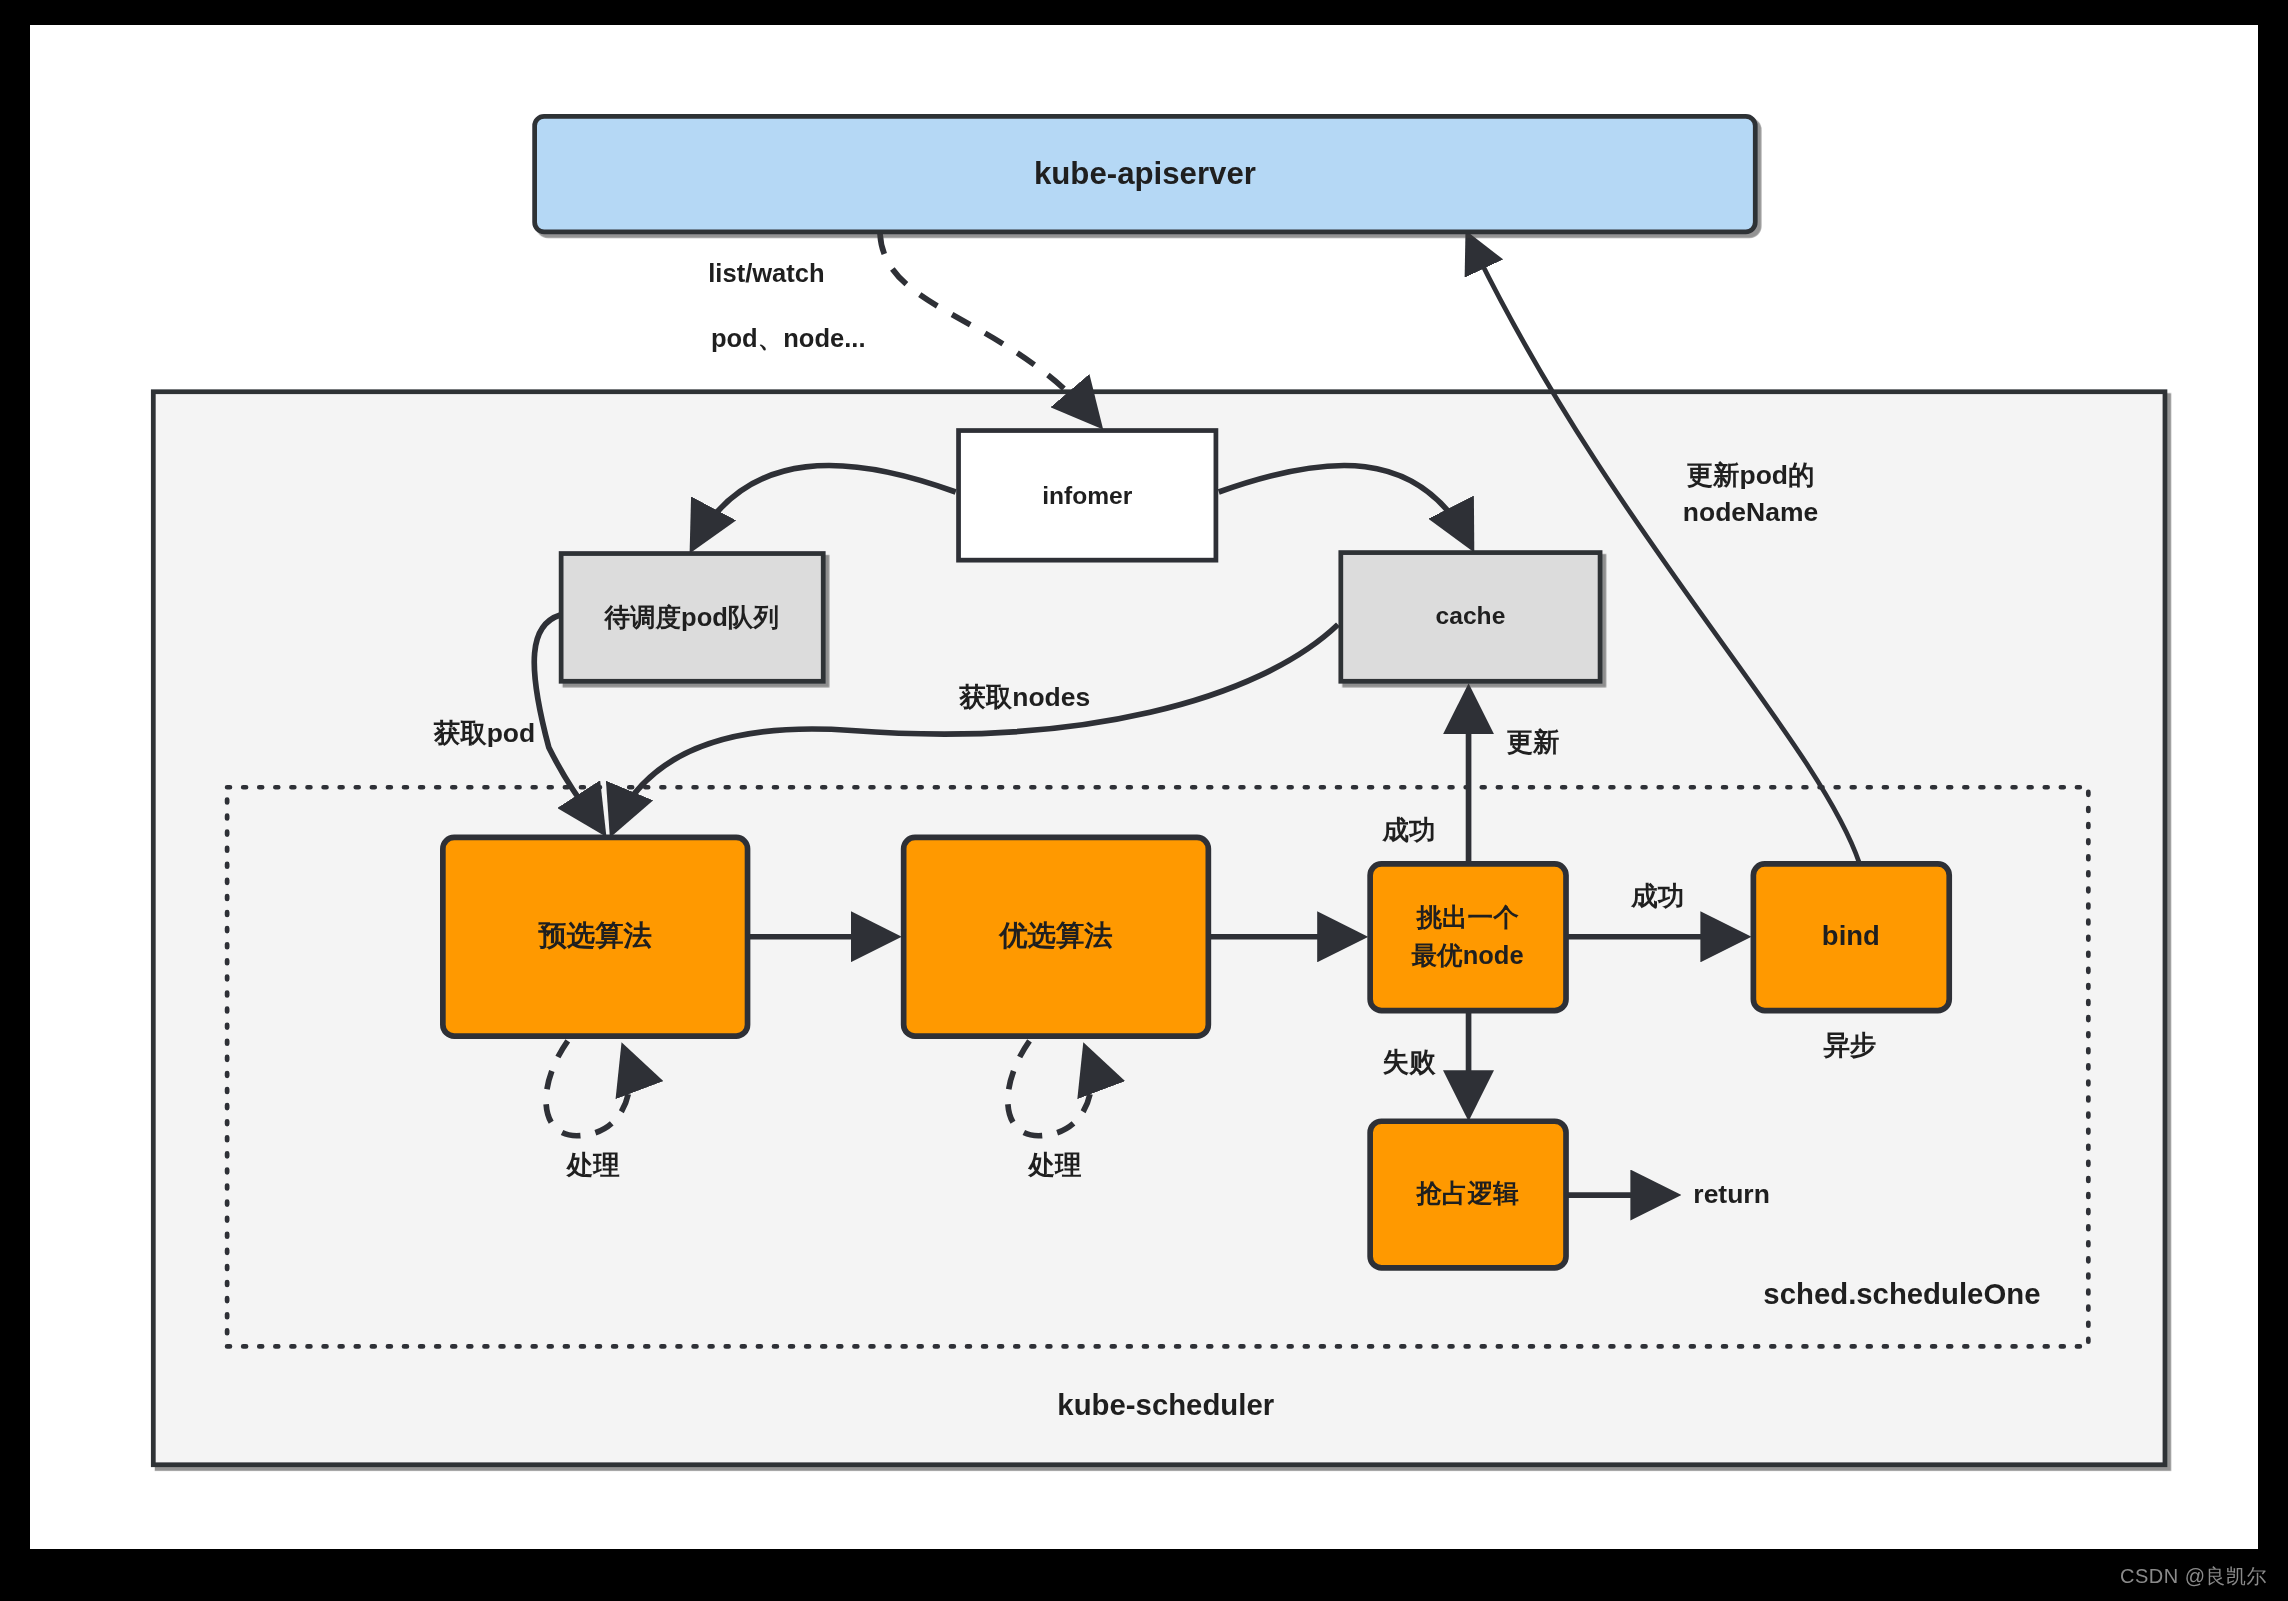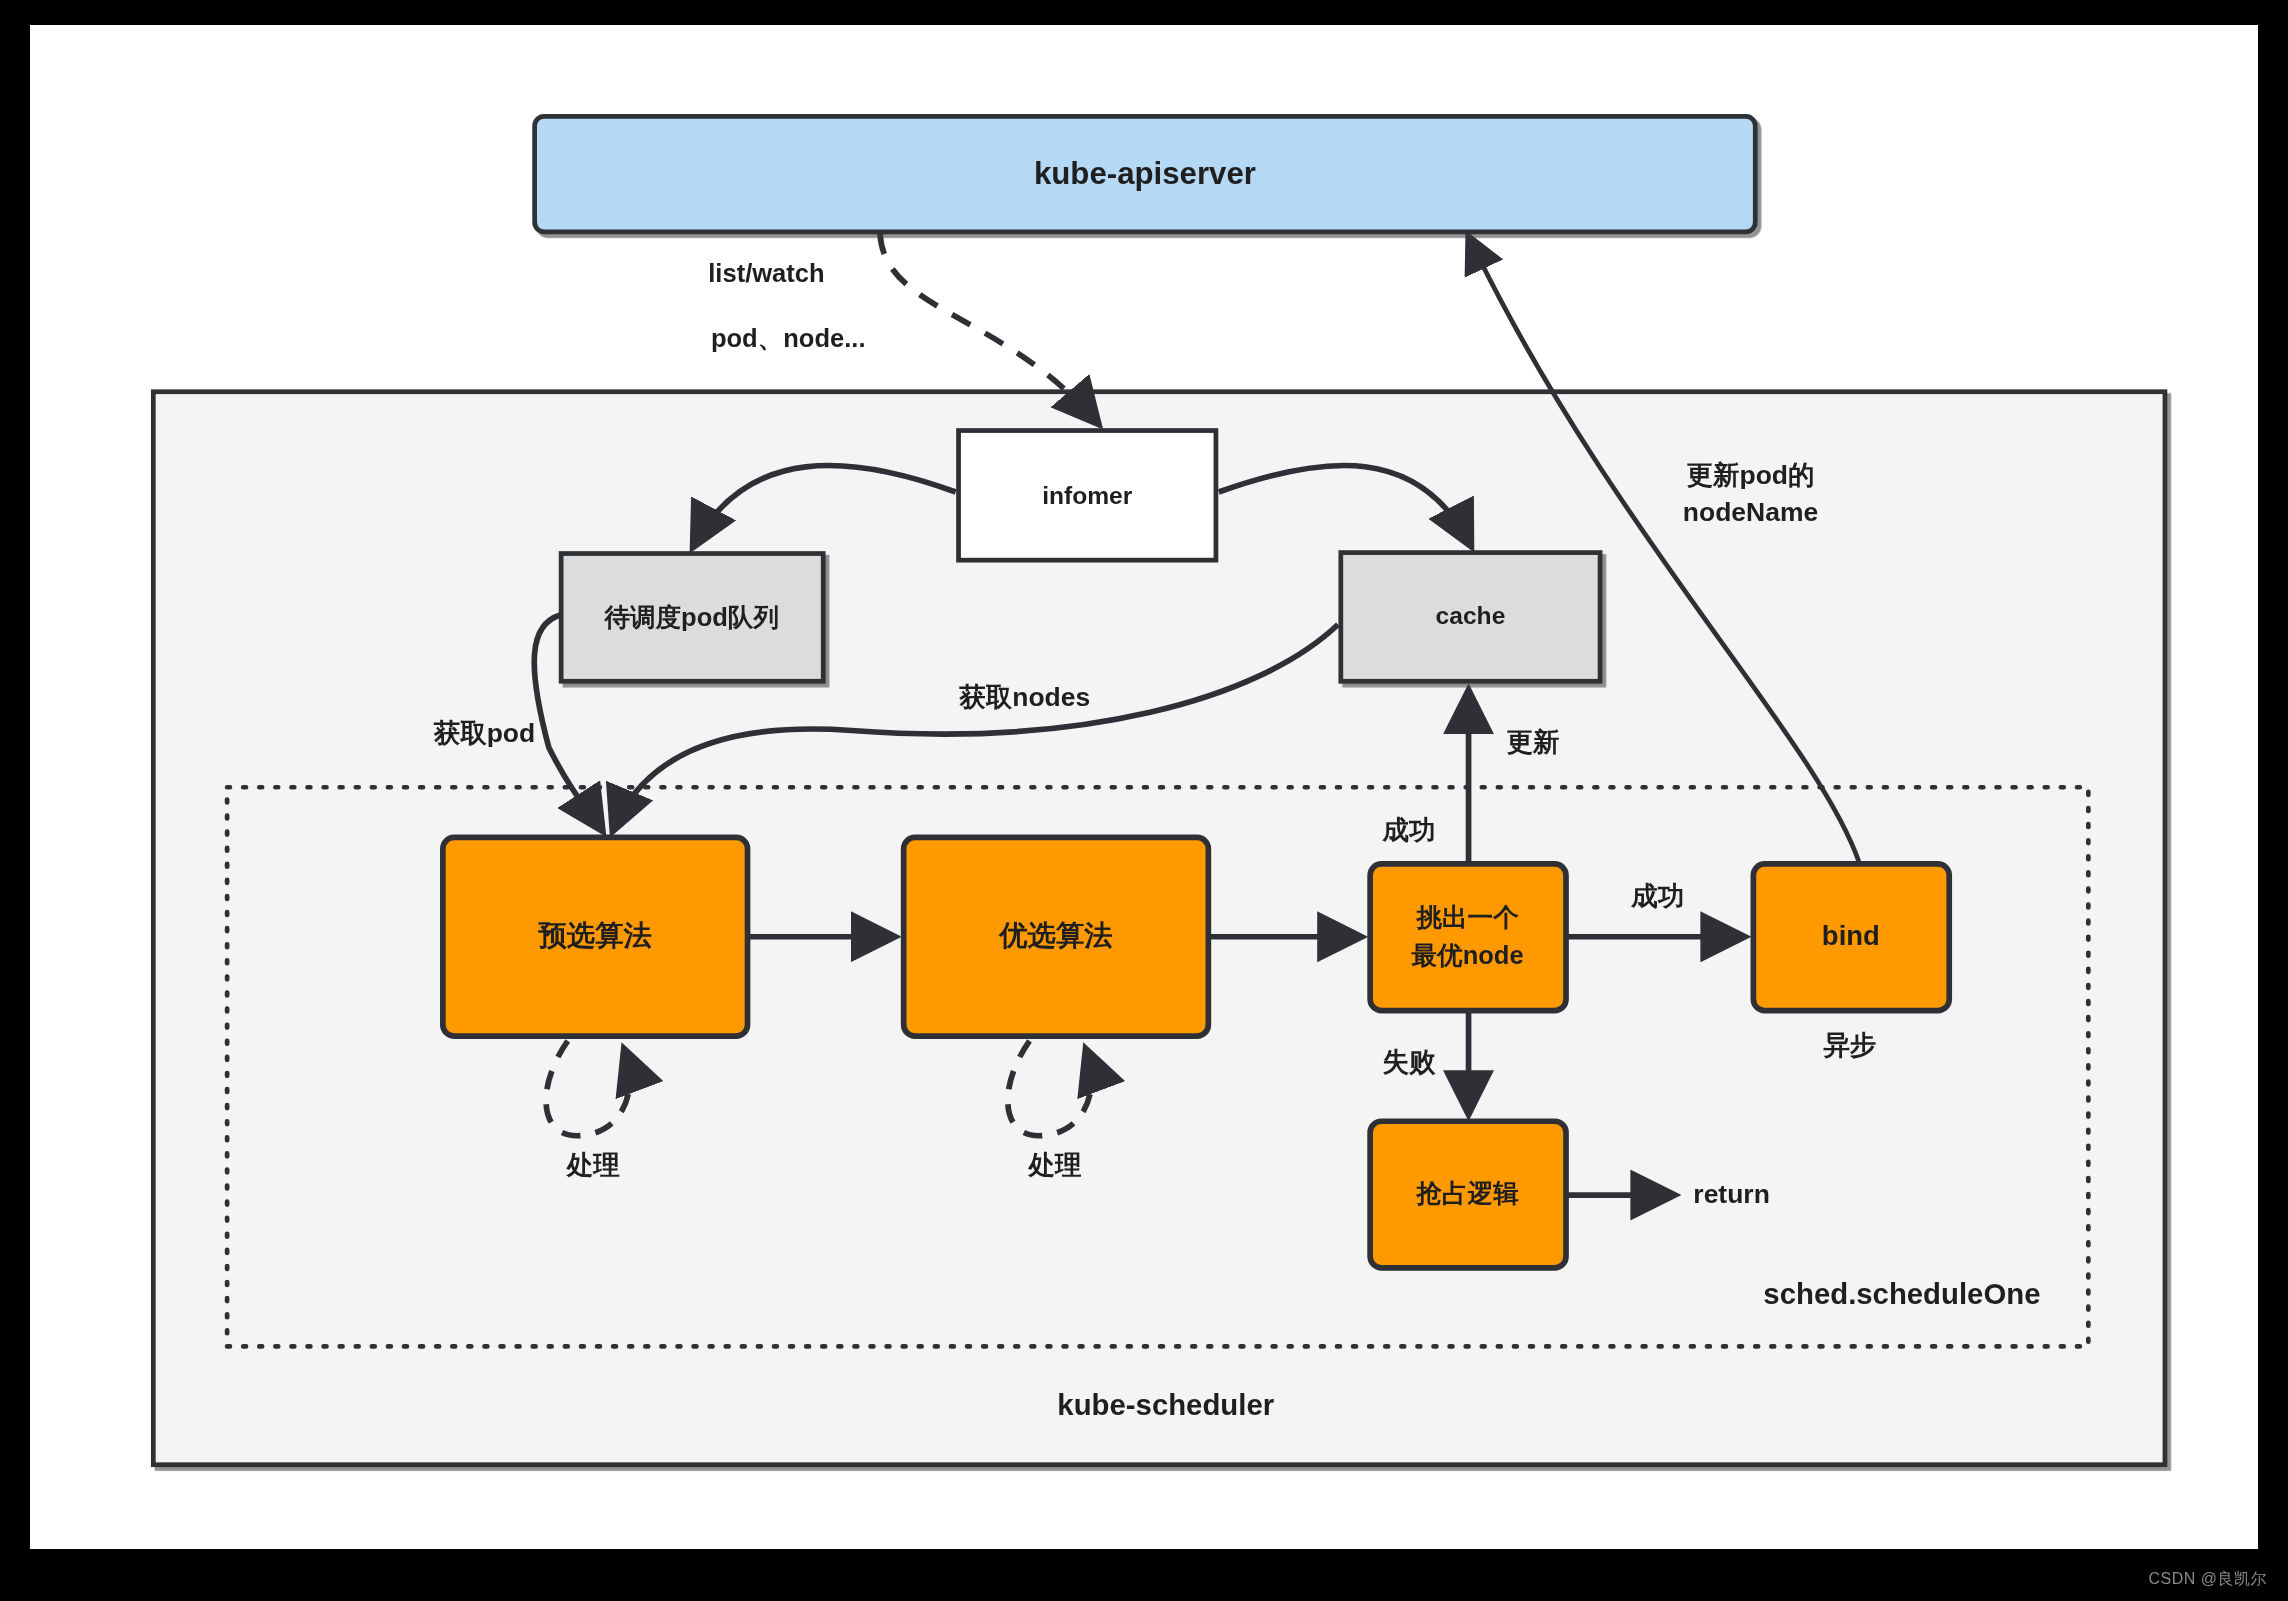--- a/index.html
+++ b/index.html
@@ -30,21 +30,21 @@
     font-family:"Liberation Sans","DejaVu Sans",sans-serif;
     font-weight:bold;
     fill:#1f1f1f;
     text-anchor:middle;
     dominant-baseline:middle;
   }
   .wm{
     position:absolute;
     right:21px;bottom:11.4px;
     color:#8a8a8a;
-    font-size:16px;
+    font-size:20px;
     font-family:"Liberation Sans","DejaVu Sans",sans-serif;
     letter-spacing:0.5px;
   }
 </style>
 </head>
 <body>
 
 <div id="canvas">
   <div id="page"></div>
 

